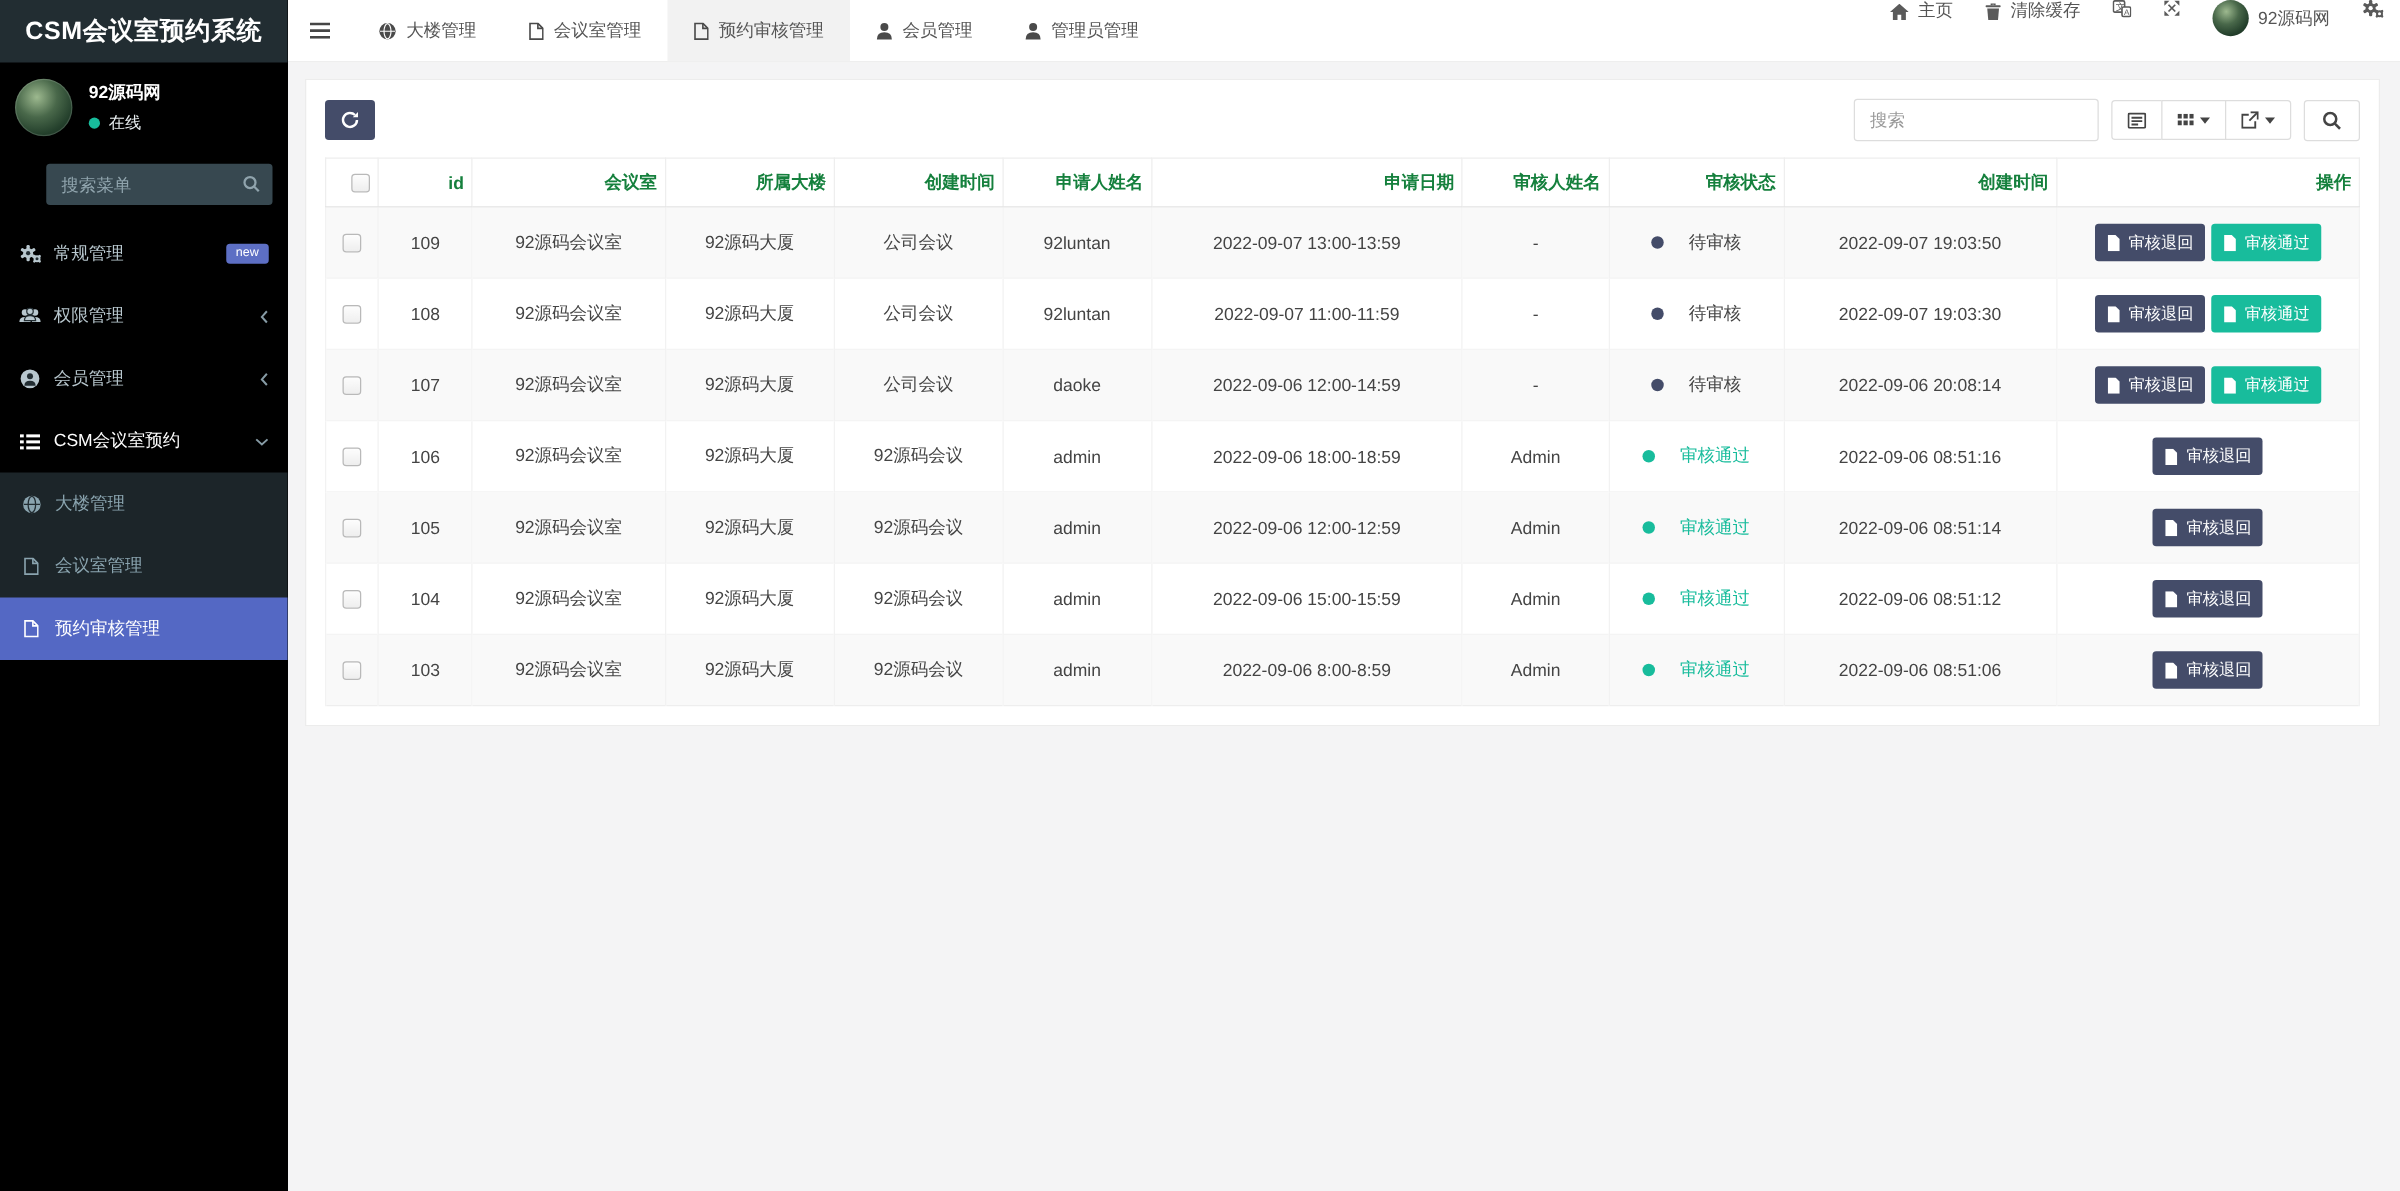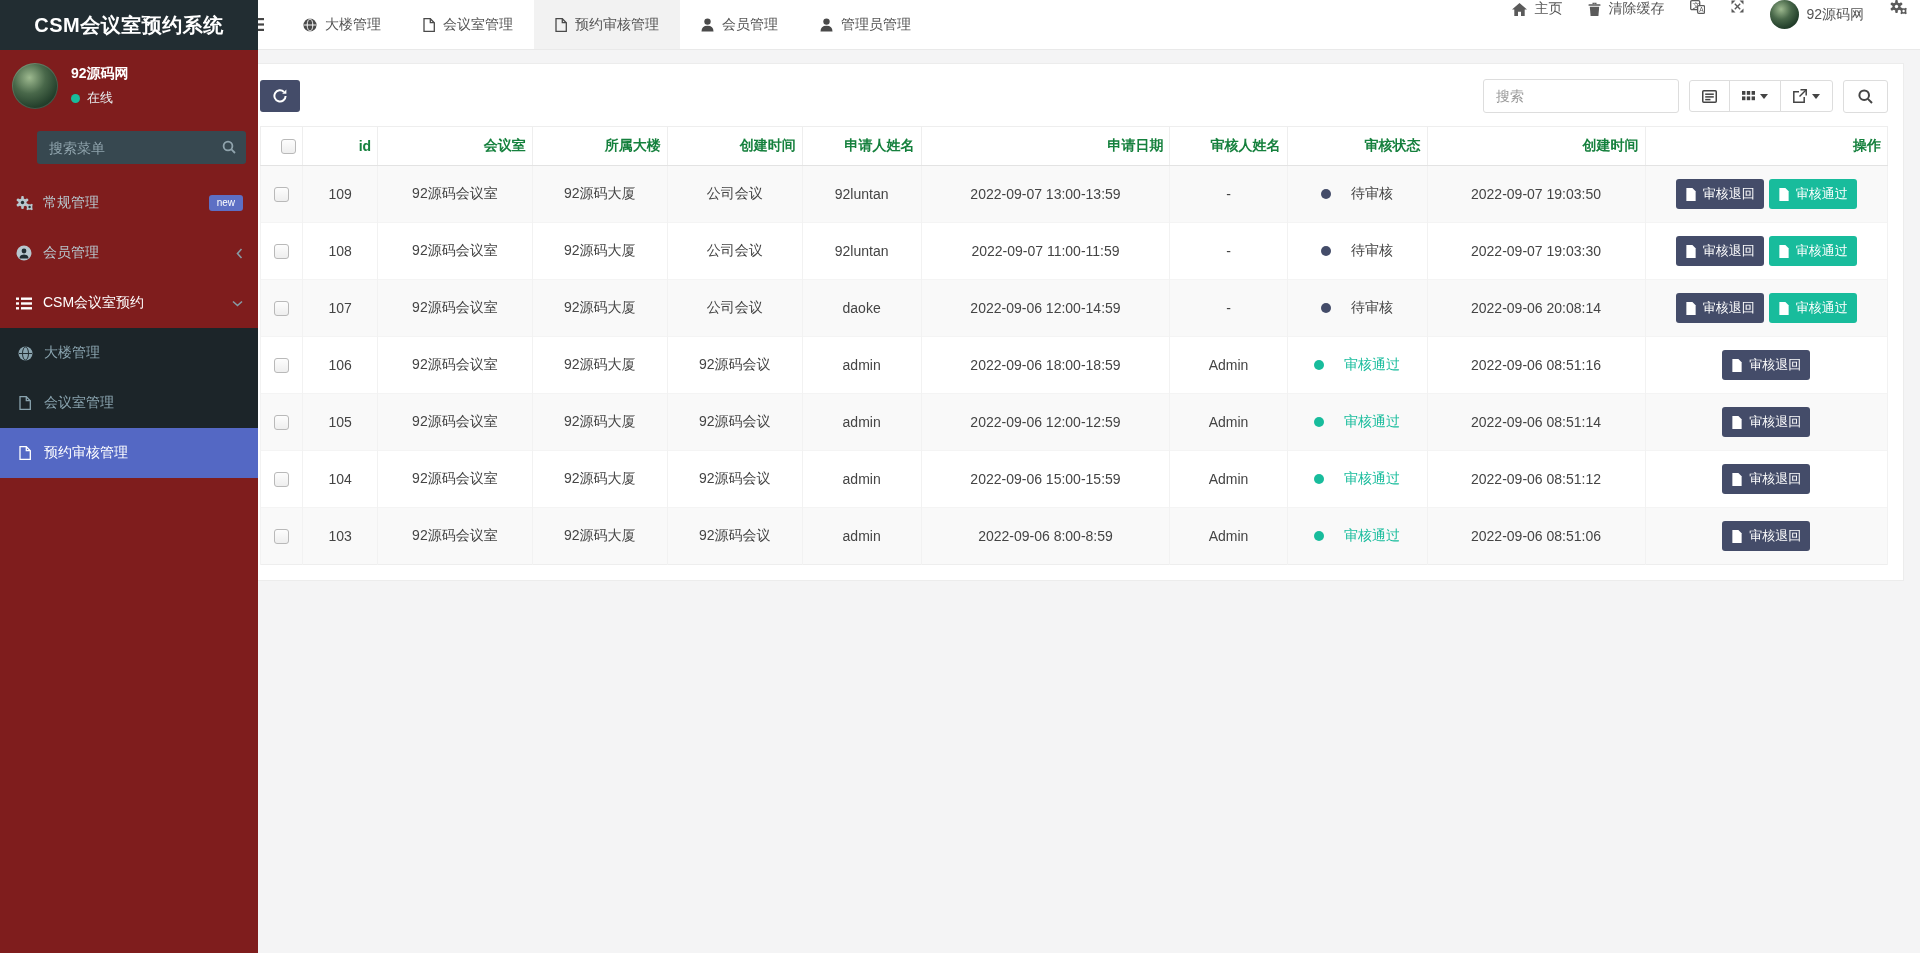--- a/index.html
+++ b/index.html
@@ -7,22 +7,22 @@
   body {
     font-family: "Liberation Sans", "DejaVu Sans", sans-serif;
     font-size: 14px;
     background: #f4f4f5;
     color: #444;
   }
   svg { display: block; }
 
   
   .sidebar {
-    position: fixed; left: 0; top: 0; bottom: 0; width: 258px;
-    background: #7f1d1d; color: #b8c7ce; z-index: 20;
+    position: fixed; left: 0; top: 0; bottom: 0; width: 230px;
+    background: #000000; color: #b8c7ce; z-index: 20;
     --icon-hole: #222d32;
   }
   .logo {
     height: 50px; line-height: 50px; text-align: center;
     color: #fff; font-size: 20px; font-weight: bold; letter-spacing: .5px;
     background: #222d32; white-space: nowrap;
   }
   .user-panel { display: flex; align-items: center; gap: 13px; padding: 13px 12px 14px 12px; }
   .avatar-lg {
     width: 46px; height: 46px; border-radius: 50%;
@@ -190,20 +190,38 @@
           <g>
               <rect x="12.6" y="7" width="2" height="8" rx="1" transform="rotate(45 13.6 11)"></rect>
               <rect x="12.6" y="7" width="2" height="8" rx="1" transform="rotate(-45 13.6 11)"></rect>
               <circle cx="13.6" cy="11" r="2.8"></circle>
               <circle cx="13.6" cy="11" r="1.2" fill="var(--icon-hole,#222d32)"></circle>
             </g>
         </svg>
       </span>
       <span>常规管理</span>
       <span class="badge-new">new</span>
+    </li>
+    <li class="menu-item">
+      <span class="mi-icon">
+        <svg width="18" height="14" viewBox="0 0 18 14" fill="currentColor">
+            <circle cx="5" cy="4" r="2.6"></circle>
+            <path d="M0.5 11.5 Q0.5 7.5 5 7.5 Q9.5 7.5 9.5 11.5 Z"></path>
+            <circle cx="13" cy="4" r="2.6"></circle>
+            <path d="M10.5 11.5 Q10.5 7.5 13 7.5 Q17.5 7.5 17.5 11.5 Z"></path>
+            <circle cx="9" cy="3" r="2.6" stroke="var(--icon-hole,#222d32)" stroke-width="1"></circle>
+            <path d="M4.5 10.5 Q4.5 6.5 9 6.5 Q13.5 6.5 13.5 10.5 Z" stroke="var(--icon-hole,#222d32)" stroke-width="1"></path>
+          </svg>
+      </span>
+      <span>权限管理</span>
+      <span class="mi-right">
+        <svg width="7" height="11" viewBox="0 0 7 11" fill="none" stroke="currentColor" stroke-width="1.6">
+            <polyline points="5.5,1 1.5,5.5 5.5,10"></polyline>
+          </svg>
+      </span>
     </li>
     <li class="menu-item">
       <span class="mi-icon">
         <svg width="16" height="16" viewBox="0 0 16 16" fill="currentColor">
             <circle cx="8" cy="8" r="7.5"></circle>
             <circle cx="8" cy="6" r="2.4" fill="var(--icon-hole,#222d32)"></circle>
             <path d="M3.5 13.5 Q3.5 9.5 8 9.5 Q12.5 9.5 12.5 13.5 Z" fill="var(--icon-hole,#222d32)"></path>
           </svg>
       </span>
       <span>会员管理</span>

